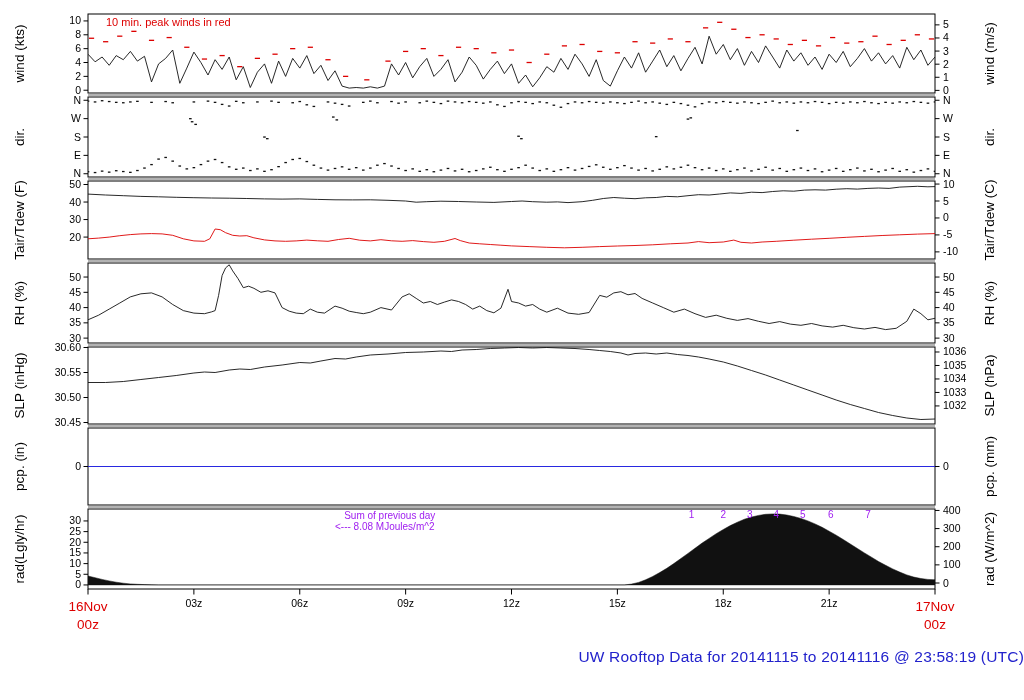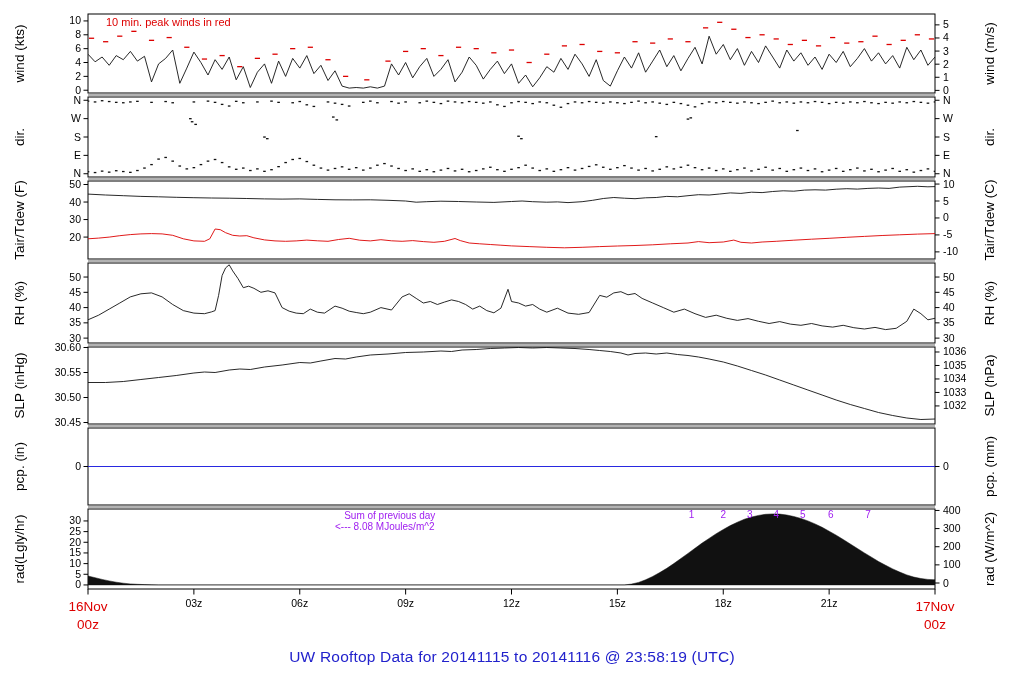--- a/index.html
+++ b/index.html
@@ -1,19 +1,19 @@
 <!DOCTYPE html>
 <html><head>
 <meta charset="utf-8">
 <style>
   html,body{margin:0;padding:0;background:#ffffff;}
   .page{position:relative;width:1024px;height:700px;background:#fff;overflow:hidden;
         font-family:"Liberation Sans",sans-serif;}
   #chart{position:absolute;left:0;top:0;}
-  .title{position:absolute;left:0;top:648px;width:1024px;text-align:center;
+  .title{position:absolute;left:0;top:648px;width:1024px;text-align:right;
          font-size:15.5px;letter-spacing:0.2px;}
 </style>
 </head>
 <body>
 
 <div class="page">
   <svg id="chart" width="1024" height="700">
       <line x1="88" x2="935" y1="95" y2="95" stroke="#999999" stroke-width="1"></line>
       <line x1="88" x2="935" y1="95" y2="95" stroke="#999999" stroke-width="1"></line>
       <line x1="88" x2="935" y1="179" y2="179" stroke="#999999" stroke-width="1"></line>

